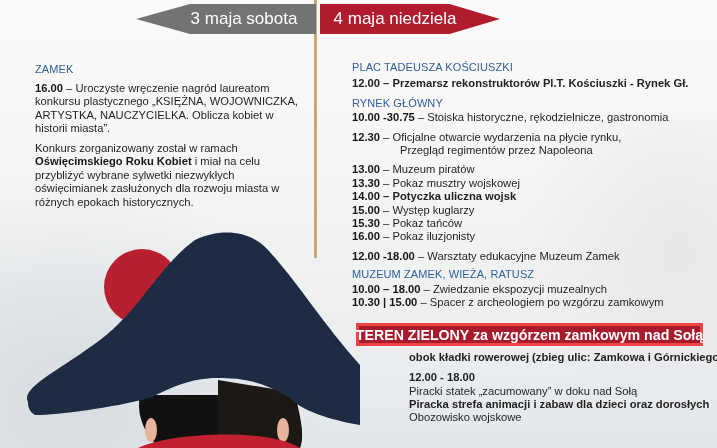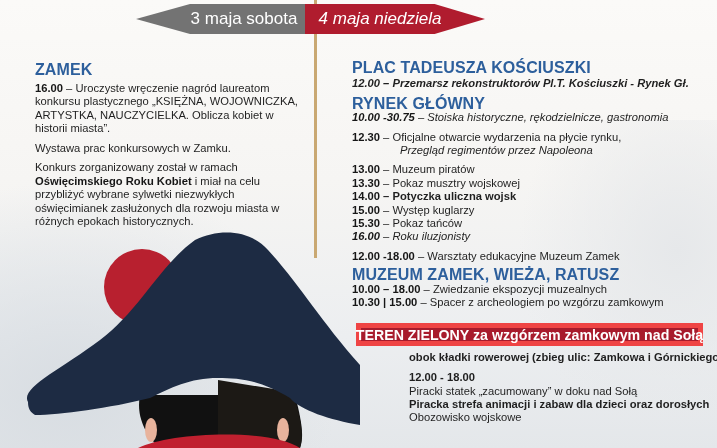--- a/index.html
+++ b/index.html
@@ -28,56 +28,55 @@
     display: flex; align-items: center; justify-content: center;
     color: #ffffff; font-size: 17px;
   }
   .day-sat {
     left: 136px; width: 180px;
     background: #737373;
     clip-path: polygon(0 50%, 30% 0, 100% 0, 100% 100%, 30% 100%);
     padding-left: 36px;
   }
   .day-sun {
-    left: 305px; width: 180px;
+    left: 320px; width: 180px;
     background: #b01c2e;
     clip-path: polygon(0 0, 72% 0, 100% 50%, 72% 100%, 0 100%);
     padding-right: 30px;
-    font-style: italic;
   }
   
   .left-col {
     position: absolute; left: 35px; top: 63px; width: 270px;
     font-size: 11.2px; line-height: 13.5px;
   }
   .section-title {
-    color: #2d5f9c; font-weight: bold; font-size: 16px;
+    color: #2d5f9c; font-weight: normal; font-size: 11px;
     margin-bottom: 5px; letter-spacing: 0.1px;
   }
   .left-col p { margin-bottom: 6px; }
   b, .time { font-weight: bold; color: #161616; }
   
   .right-col {
     position: absolute; left: 352px; top: 61px; width: 360px;
     font-size: 11.2px; line-height: 13.4px;
   }
   .right-col .section-title { margin-bottom: 3px; }
   .row { white-space: nowrap; }
-  .row.gap { margin-bottom: 6px; font-style: italic; }
+  .row.gap { margin-bottom: 6px; }
   .row.indent { padding-left: 49px; }
   .bold-row { font-weight: bold; }
   .sec-block { margin-bottom: 4px; }
   
   .teren-banner {
     position: absolute; left: 356px; top: 323px; width: 347px; height: 23px;
     background: #a81b2c; color: #fff;
     font-weight: bold; font-size: 14.2px;
     display: flex; align-items: center; justify-content: center;
     white-space: nowrap;
-    border: 5px solid #ef4444;
+    border: 3px solid #ef4444;
   }
   .teren-list {
     position: absolute; left: 409px; top: 351px; width: 305px;
     font-size: 11.2px; line-height: 13.3px;
   }
   
   .illus { position: absolute; left: 0; top: 220px; width: 360px; height: 228px; }
 </style>
 </head>
 <body>
@@ -92,21 +91,20 @@
 </div>
 <div class="day-arrow day-sun">
   <span>4 maja niedziela</span>
 </div>
 
 <div class="left-col">
   <div class="section-title">ZAMEK</div>
   <p>
     <span class="time">16.00</span><span> – </span><span>Uroczyste wręczenie nagród laureatom konkursu plastycznego „KSIĘŻNA, WOJOWNICZKA, ARTYSTKA, NAUCZYCIELKA. Oblicza kobiet w historii miasta”.</span>
   </p>
-  <p>Wystawa prac konkursowych w Zamku.</p>
   <p>
     <span>Konkurs zorganizowany został w ramach </span><b>Oświęcimskiego Roku Kobiet</b><span> i miał na celu przybliżyć wybrane sylwetki niezwykłych oświęcimianek zasłużonych dla rozwoju miasta w różnych epokach historycznych.</span>
   </p>
 </div>
 
 <div class="right-col">
   <div class="sec-block">
     <div class="section-title">PLAC TADEUSZA KOŚCIUSZKI</div>
     <div class="row bold-row gap">12.00 – Przemarsz rekonstruktorów Pl.T. Kościuszki - Rynek Gł.</div>
   </div>
@@ -114,21 +112,21 @@
   <div class="sec-block">
     <div class="section-title" style="margin-bottom:1px">RYNEK GŁÓWNY</div>
     <div class="row gap"><span class="time">10.00 -30.75</span><span> – Stoiska historyczne, rękodzielnicze, gastronomia</span></div>
     <div class="row"><span class="time">12.30</span><span> – Oficjalne otwarcie wydarzenia na płycie rynku,</span></div>
     <div class="row indent gap" style="padding-left:48px"><span>Przegląd regimentów przez Napoleona</span></div>
     <div class="row"><span class="time">13.00</span><span> – Muzeum piratów</span></div>
     <div class="row"><span class="time">13.30</span><span> – Pokaz musztry wojskowej</span></div>
     <div class="row bold-row"><span class="time">14.00</span><span> – Potyczka uliczna wojsk</span></div>
     <div class="row"><span class="time">15.00</span><span> – Występ kuglarzy</span></div>
     <div class="row"><span class="time">15.30</span><span> – Pokaz tańców</span></div>
-    <div class="row gap"><span class="time">16.00</span><span> – Roku iluzjonisty</span></div>
+    <div class="row gap"><span class="time">16.00</span><span> – Pokaz iluzjonisty</span></div>
     <div class="row"><span class="time">12.00 -18.00</span><span> – Warsztaty edukacyjne Muzeum Zamek</span></div>
   </div>
 
   <div class="sec-block" style="margin-top:5px">
     <div class="section-title" style="margin-bottom:1px">MUZEUM ZAMEK, WIEŻA, RATUSZ</div>
     <div class="row"><span class="time">10.00 – 18.00</span><span> – Zwiedzanie ekspozycji muzealnych</span></div>
     <div class="row"><span class="time">10.30 | 15.00</span><span> – Spacer z archeologiem po wzgórzu zamkowym</span></div>
   </div>
 </div>
 

